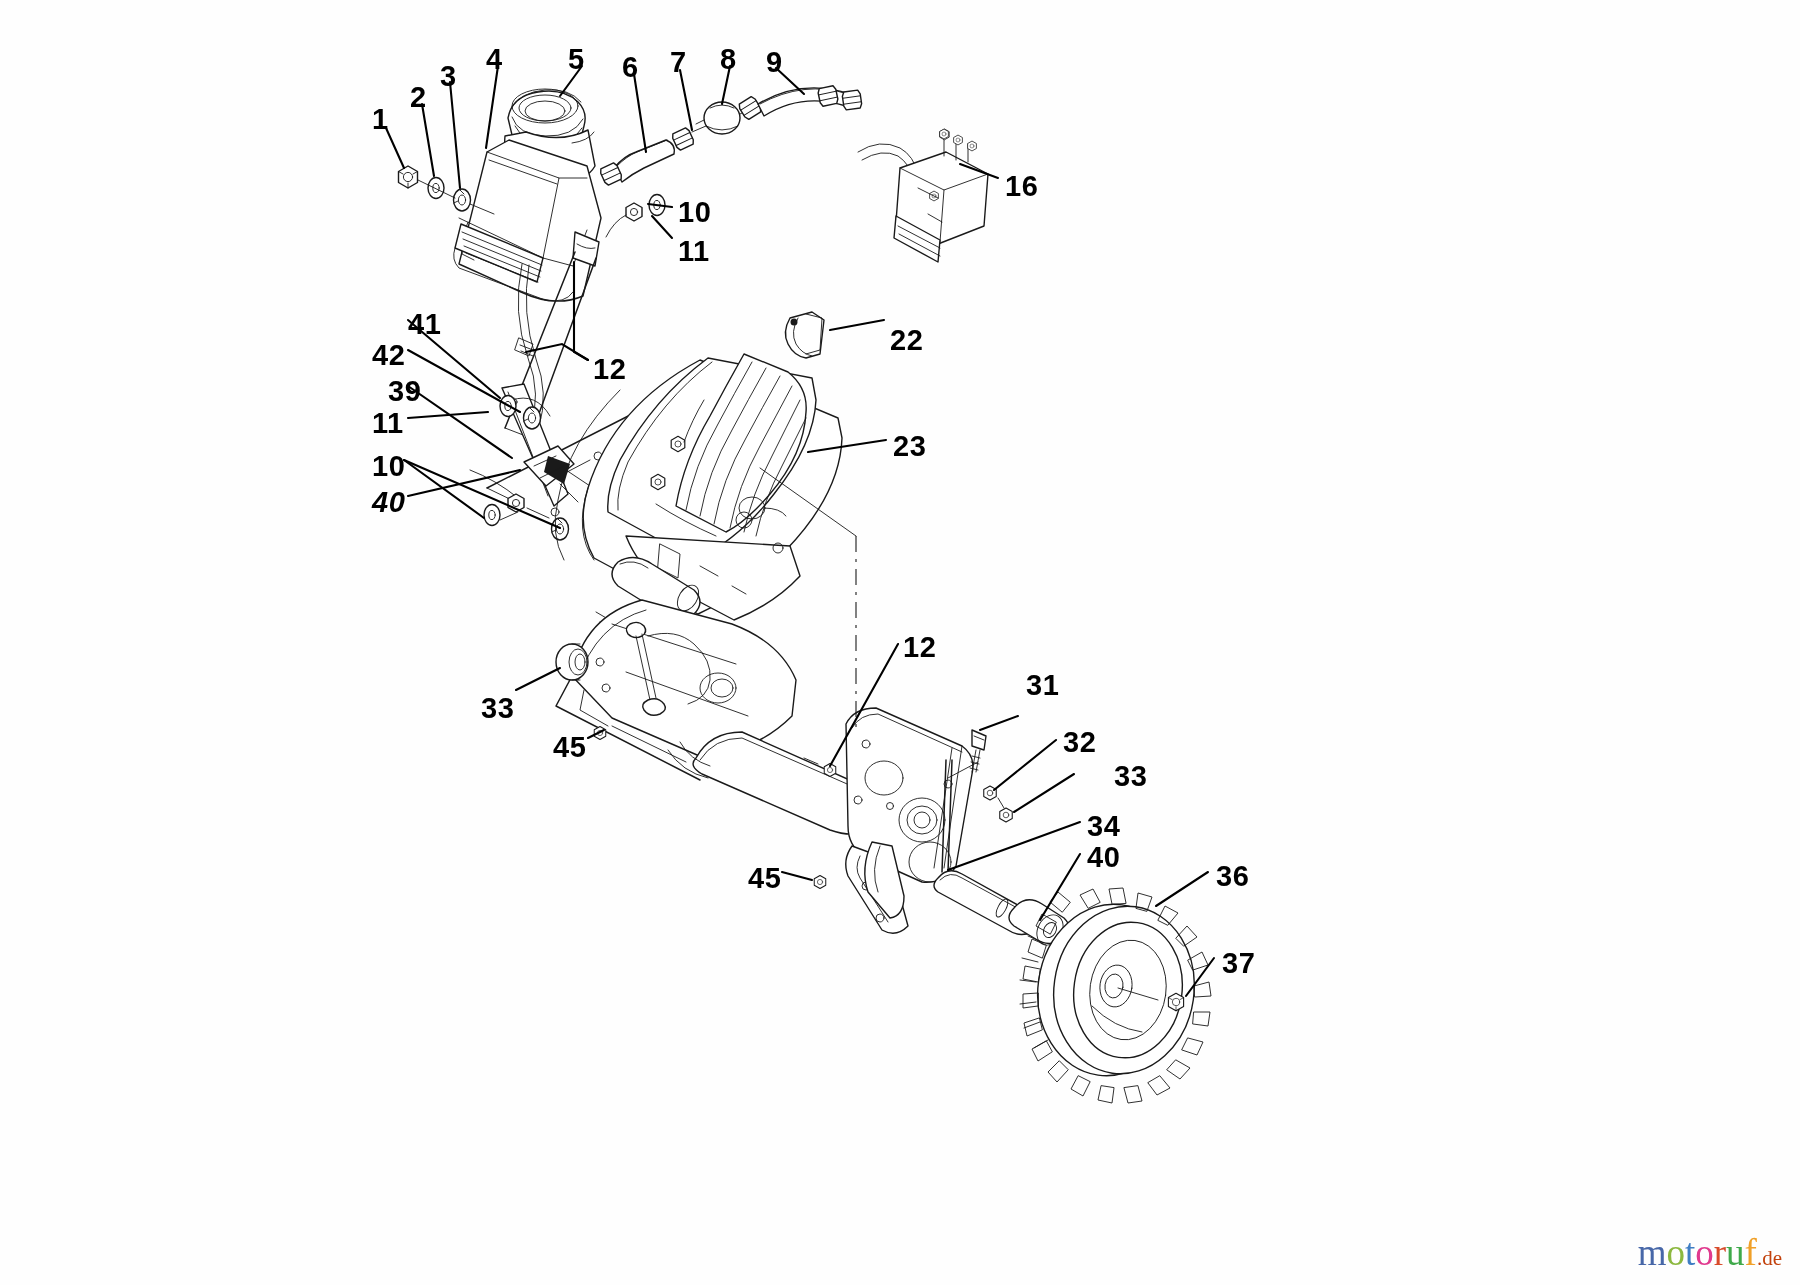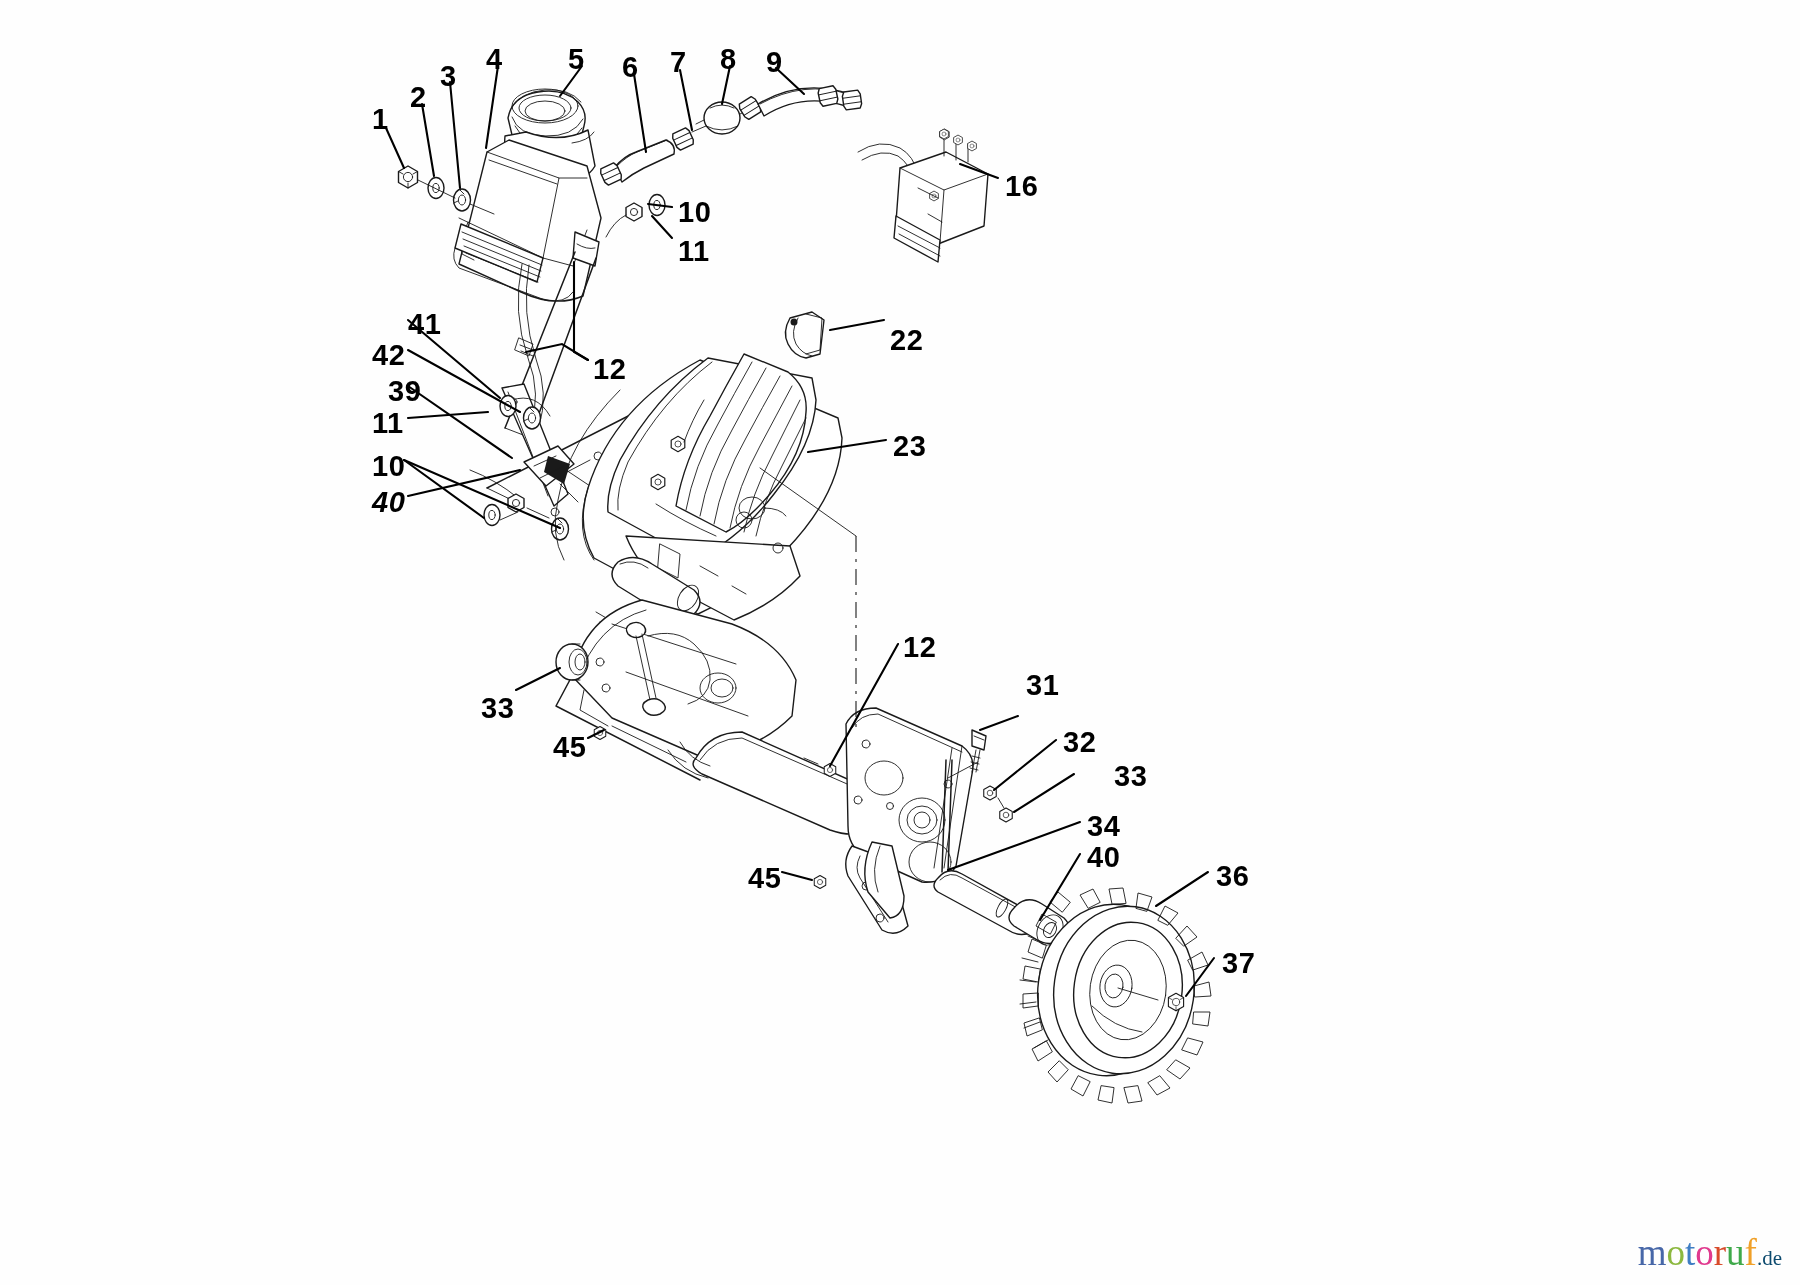--- a/index.html
+++ b/index.html
@@ -42,21 +42,21 @@
     bottom: 14px;
     font-family: "Liberation Serif", serif;
     font-size: 37px;
     letter-spacing: 0px;
     line-height: 1;
     white-space: nowrap;
   }
   #watermark .wm-l { display: inline-block; }
   #watermark .wm-suffix {
     font-size: 21px;
-    color: #0c4a6e;
+    color: #c2410c;
   }
 </style>
 </head>
 <body>
 
 <div id="diagram-root">
 
   <svg id="art-layer" viewBox="0 0 1800 1285" xmlns="http://www.w3.org/2000/svg">
     <defs>
       <style>

